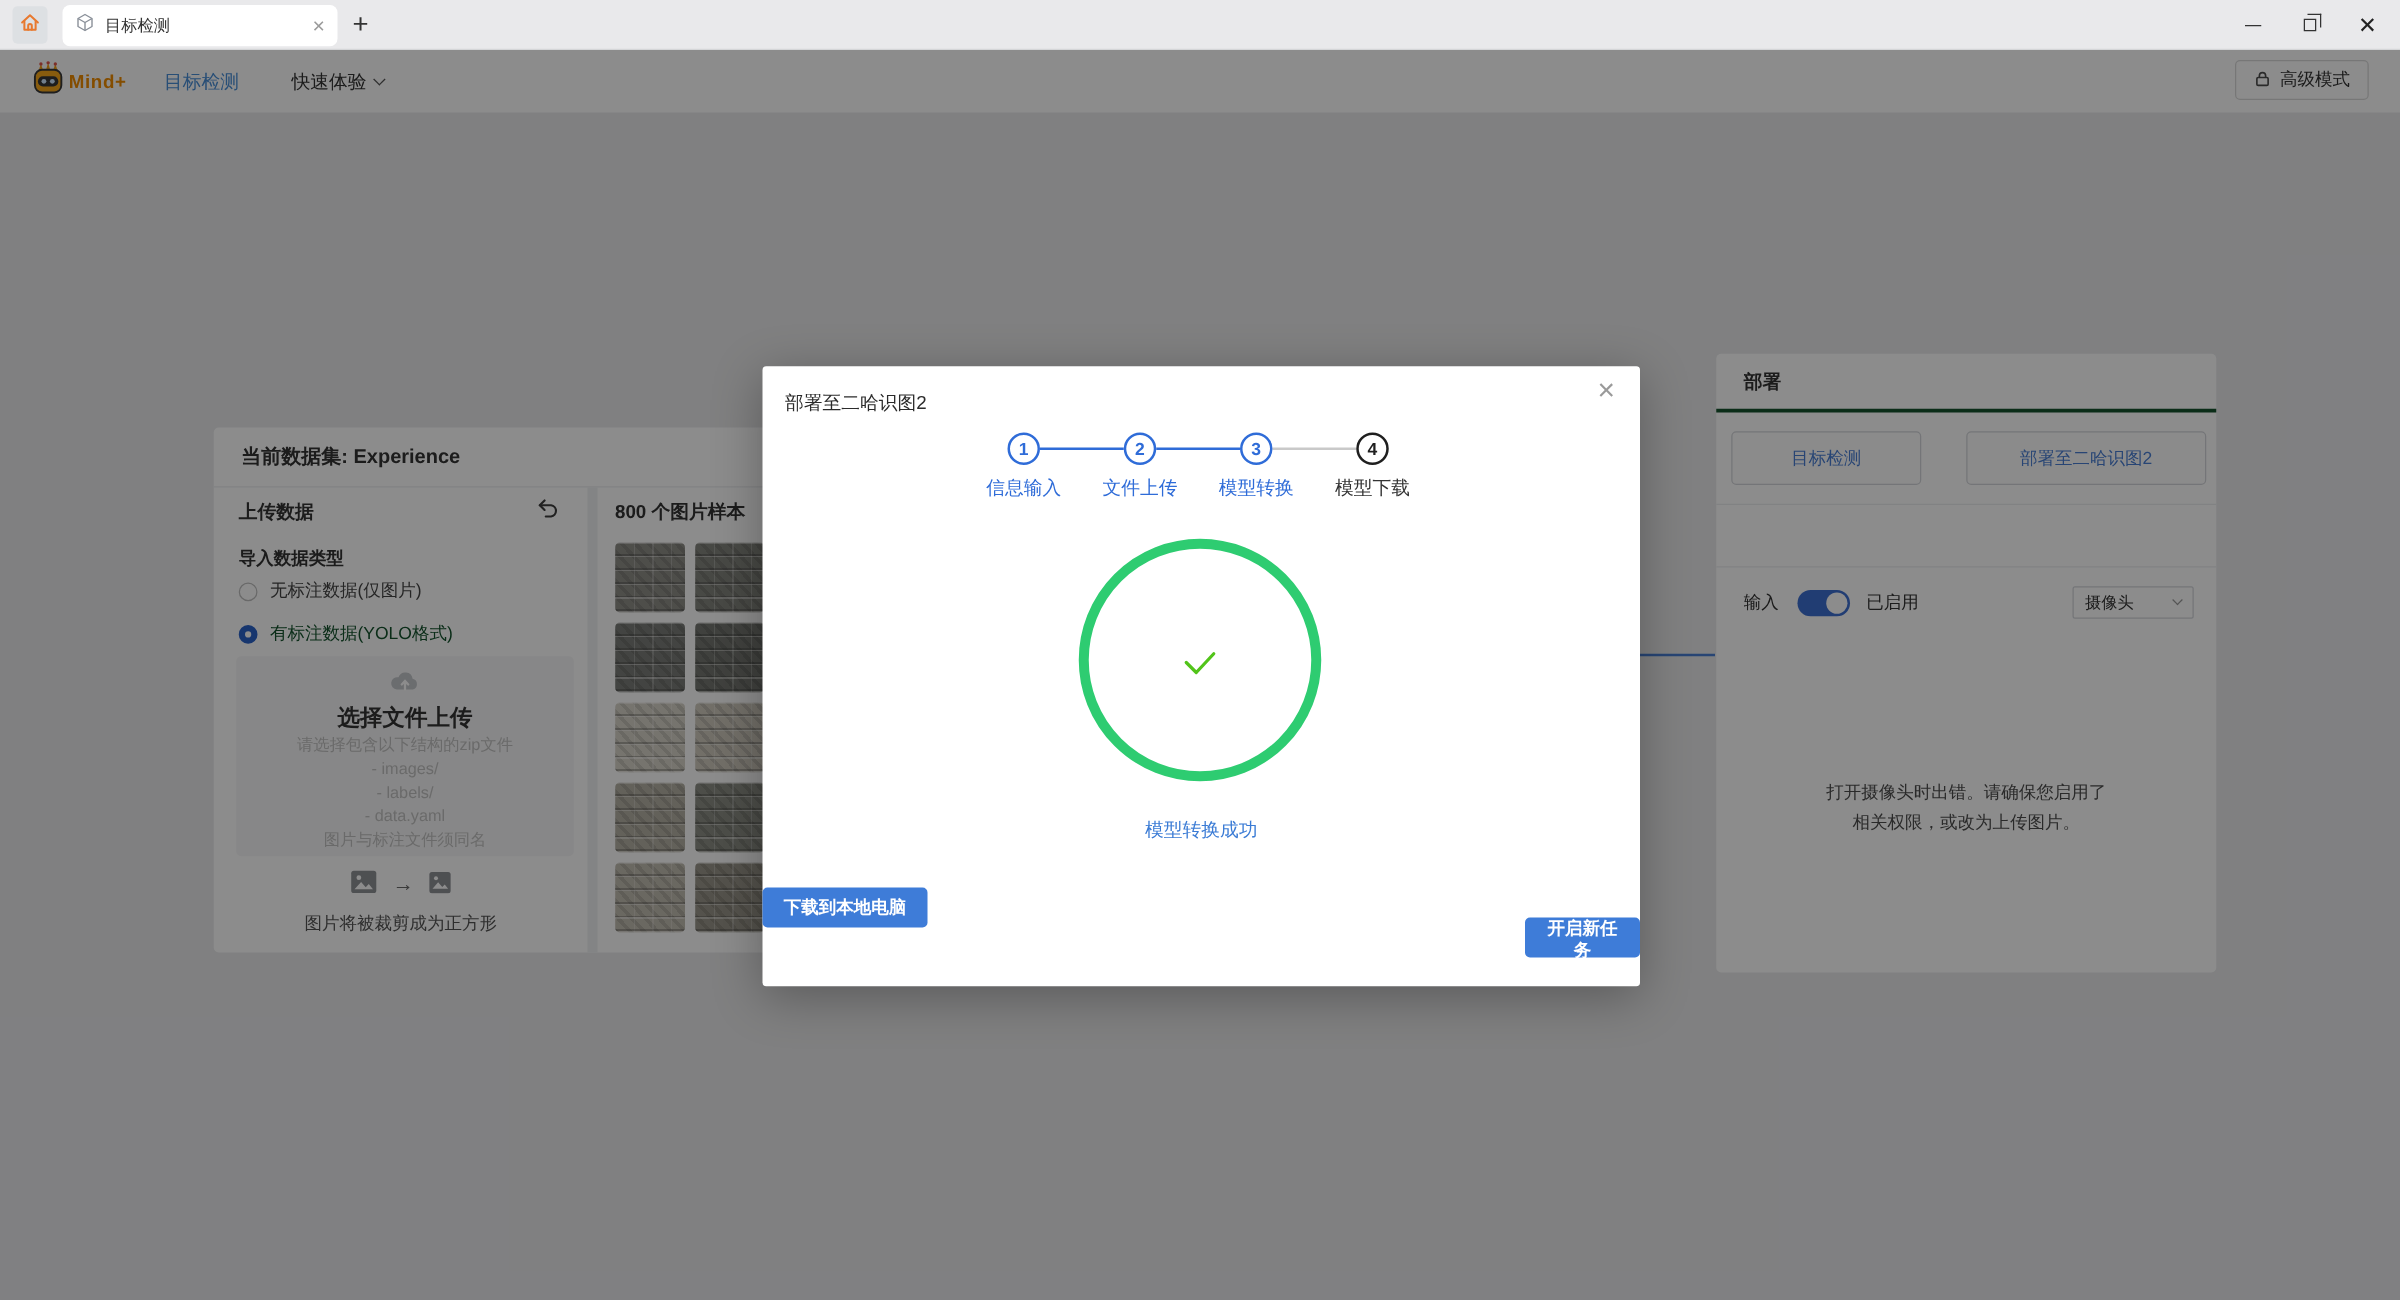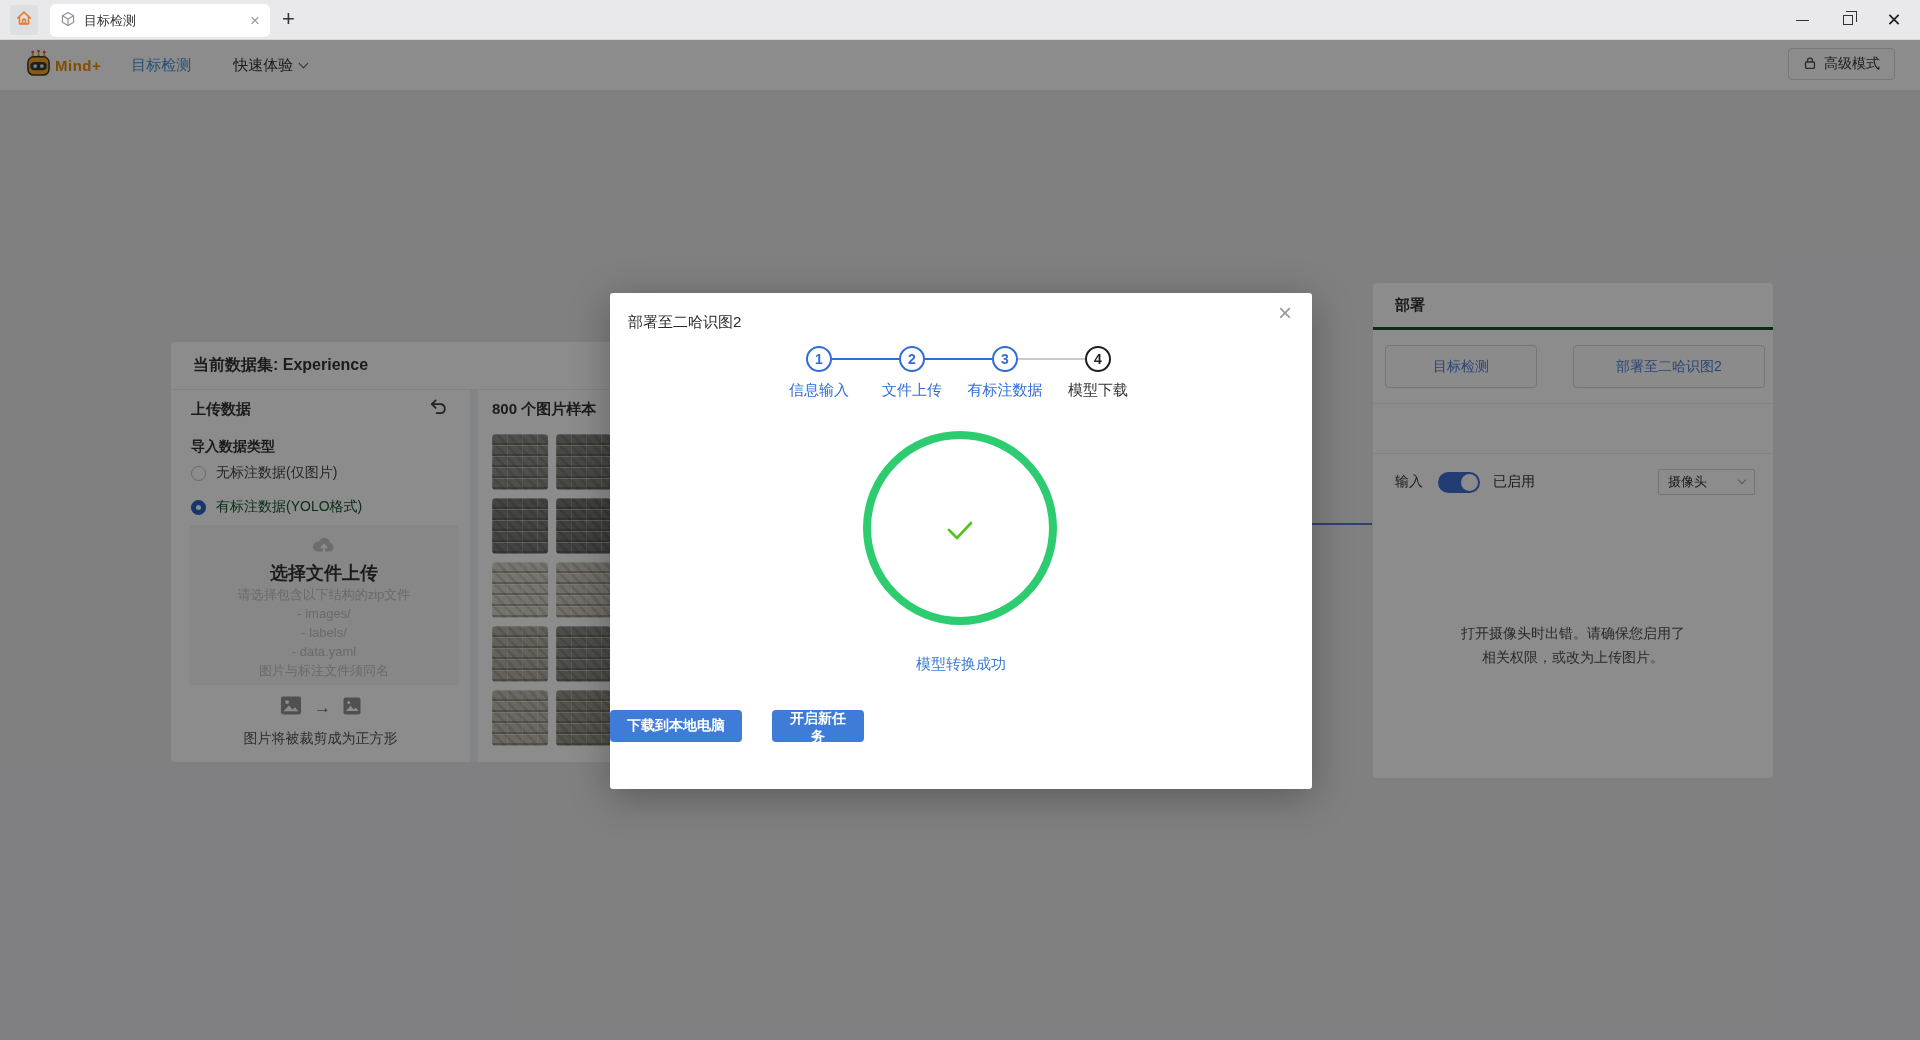--- a/index.html
+++ b/index.html
@@ -96,23 +96,23 @@
   .step-circle { margin-left:-610px; } 
   .connector { position:absolute; top:65px; height:2px; z-index:1; }
   .conn-blue { background:#2f6cd8; } .conn-gray { background:#c9c9c9; }
   .c1 { left:222px; width:67px; } .c2 { left:315px; width:67px; } .c3 { left:408px; width:67px; }
   .step-label { position:absolute; top:88px; width:90px; text-align:center; font-size:15px; color:#2f6cd8; font-weight:500; }
   .step-label.pending { color:#333; }
   .l1 { left:164px; } .l2 { left:257px; } .l3 { left:350px; } .l4 { left:443px; }
   .success-ring { position:absolute; left:253px; top:138px; width:194px; height:194px; border:8px solid #2ecc71; border-radius:50%; }
   .check-icon { position:absolute; left:334px; top:225px; }
   .success-text { position:absolute; left:0; top:362px; width:100%; text-align:center; font-size:15px; font-weight:500; color:#3a7bd5; }
-  .modal-actions { position:absolute; left:0; top:417px; width:100%; display:flex; justify-content:flex-start; gap:30px; }
+  .modal-actions { position:absolute; left:0; top:417px; width:100%; display:flex; justify-content:space-between; gap:30px; }
   .m-btn { height:32px; background:#3e7cd8; color:#fff; font-size:14px; font-weight:700; border:none; border-radius:4px; cursor:pointer; font-family:inherit; padding:0 16px; }
-  .m-btn.dl { width:132px; } .m-btn.nt { width:92px; }
+  .m-btn.dl { width:132px; } .m-btn.nt { width:92px;margin-top:24px; }
 </style>
 </head>
 <body>
 
 <div class="titlebar">
   <div class="home-btn">
     <span>
       <svg width="18" height="18" viewBox="0 0 20 20" fill="none" stroke="#e8792f" stroke-width="1.8" stroke-linecap="round" stroke-linejoin="round">
         <path d="M3 10 L10 3.5 L17 10"></path>
           <path d="M5 8.8 V16.5 H15 V8.8"></path>
@@ -283,21 +283,21 @@
   <div class="stepper">
     <div class="step-circle s1">1</div>
     <div class="step-circle s2">2</div>
     <div class="step-circle s3">3</div>
     <div class="step-circle pending s4">4</div>
     <div class="connector conn-blue c1"></div>
     <div class="connector conn-blue c2"></div>
     <div class="connector conn-gray c3"></div>
     <div class="step-label l1">信息输入</div>
     <div class="step-label l2">文件上传</div>
-    <div class="step-label l3">有标注数据</div>
+    <div class="step-label l3">模型转换</div>
     <div class="step-label pending l4">模型下载</div>
   </div>
 
   <div class="success-ring"></div>
   <div class="check-icon">
     <svg width="32" height="24" viewBox="0 0 32 24" fill="none" stroke="#52c41a" stroke-width="2.6" stroke-linecap="round" stroke-linejoin="round">
       <path d="M5 12 L13 20 L27 5"></path>
     </svg>
   </div>
   <div class="success-text">模型转换成功</div>

